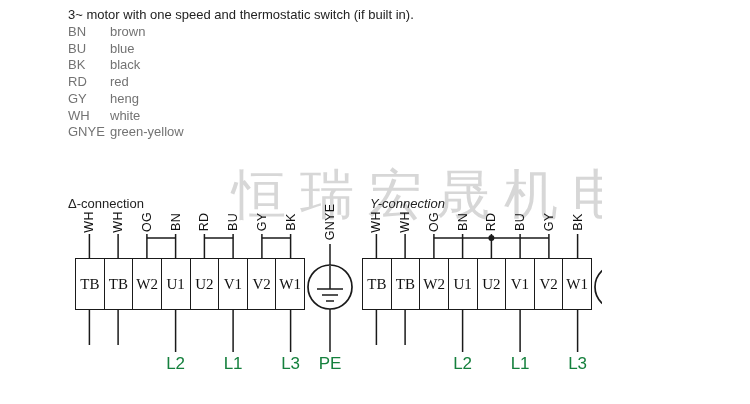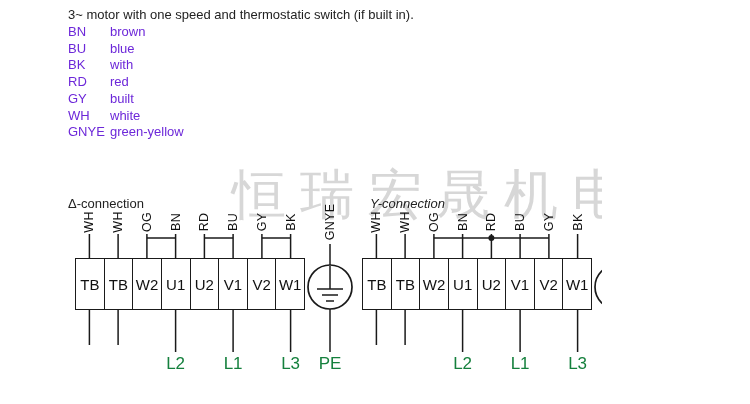--- a/index.html
+++ b/index.html
@@ -16,21 +16,21 @@
     position: absolute;
     left: 68px; top: 7px;
     font-size: 13px;
     color: #222;
     white-space: nowrap;
   }
   .legend {
     position: absolute;
     left: 68px; top: 24px;
     font-size: 13px;
-    color: #6d28d9;
+    color: #737373;
   }
   .legend-row { line-height: 16.7px; white-space: nowrap; }
   .legend-code { display: inline-block; width: 42px; }
   
   .watermark { position: absolute; left: 0; top: 11px; width: 750px; height: 404px; z-index: 1; pointer-events: none; }
   .watermark-main {
     position: absolute;
     left: 232px; top: 148px;
     font-size: 54px;
     letter-spacing: 14px;
@@ -59,20 +59,21 @@
   .diagram--star .section-label { left: 21px; font-style: italic; }
   .terminal-block {
     position: absolute;
     left: 13px; top: 88px;
     width: 230px; height: 52px;
     box-sizing: border-box;
     border: 1.7px solid #1a1a1a;
     background: #fff;
     display: flex;
     z-index: 2;
+    font-family: Liberation Serif, serif;
   }
   .terminal-cell {
     flex: 1;
     box-sizing: border-box;
     border-right: 1.6px solid #1a1a1a;
     display: flex;
     align-items: center;
     justify-content: center;
     font-size: 15px;
     color: #111;
@@ -106,23 +107,23 @@
 </head>
 <body>
 
 <div class="page">
 
   <div class="doc-title">3~ motor with one speed and thermostatic switch (if built in).</div>
 
   <div class="legend">
     <div class="legend-row"><span class="legend-code">BN</span><span class="legend-name">brown</span></div>
     <div class="legend-row"><span class="legend-code">BU</span><span class="legend-name">blue</span></div>
-    <div class="legend-row"><span class="legend-code">BK</span><span class="legend-name">with</span></div>
+    <div class="legend-row"><span class="legend-code">BK</span><span class="legend-name">black</span></div>
     <div class="legend-row"><span class="legend-code">RD</span><span class="legend-name">red</span></div>
-    <div class="legend-row"><span class="legend-code">GY</span><span class="legend-name">built</span></div>
+    <div class="legend-row"><span class="legend-code">GY</span><span class="legend-name">heng</span></div>
     <div class="legend-row"><span class="legend-code">WH</span><span class="legend-name">white</span></div>
     <div class="legend-row"><span class="legend-code">GNYE</span><span class="legend-name">green-yellow</span></div>
   </div>
 
   <div class="watermark">
     <div class="watermark-main">恒瑞宏晟机电</div>
   </div>
 
   <div class="diagram diagram--delta" style="left:62px">
     <div class="section-label">Δ-connection</div>

